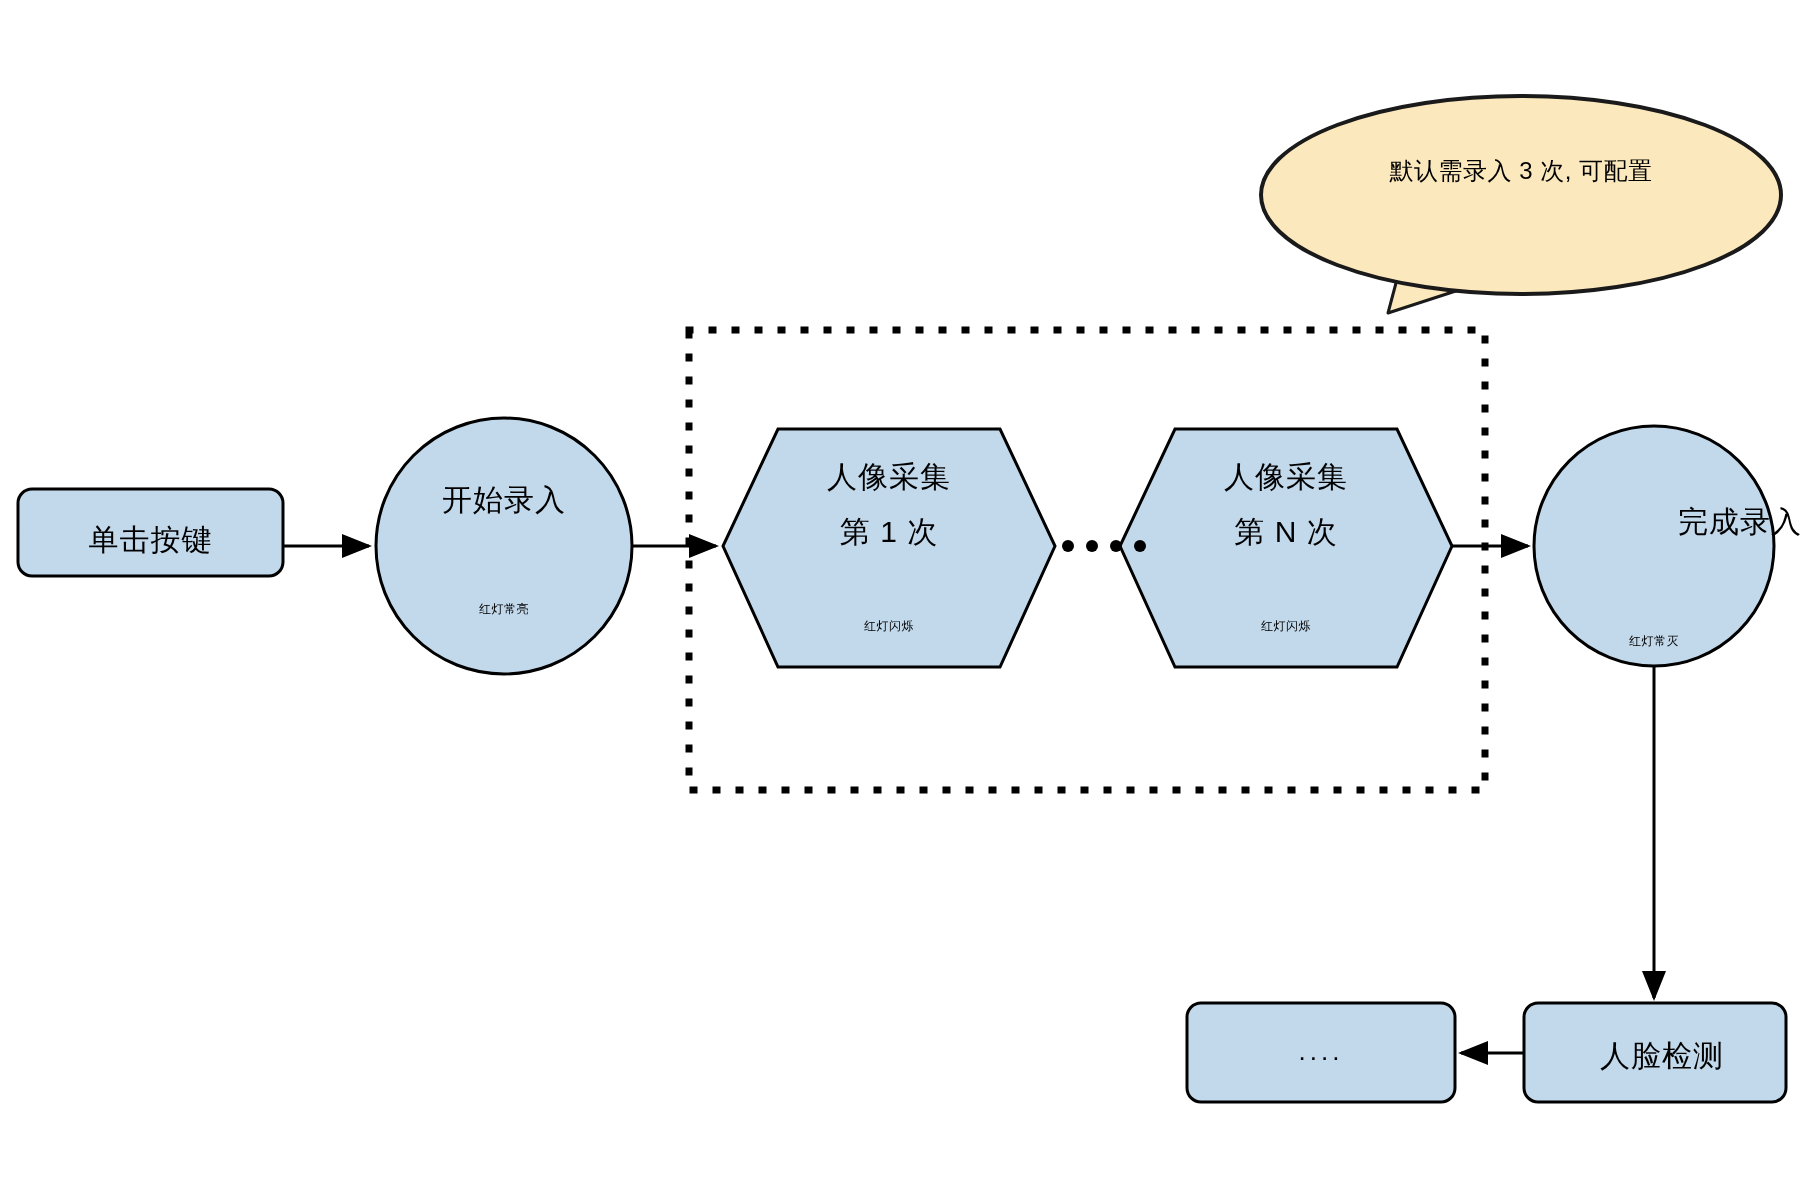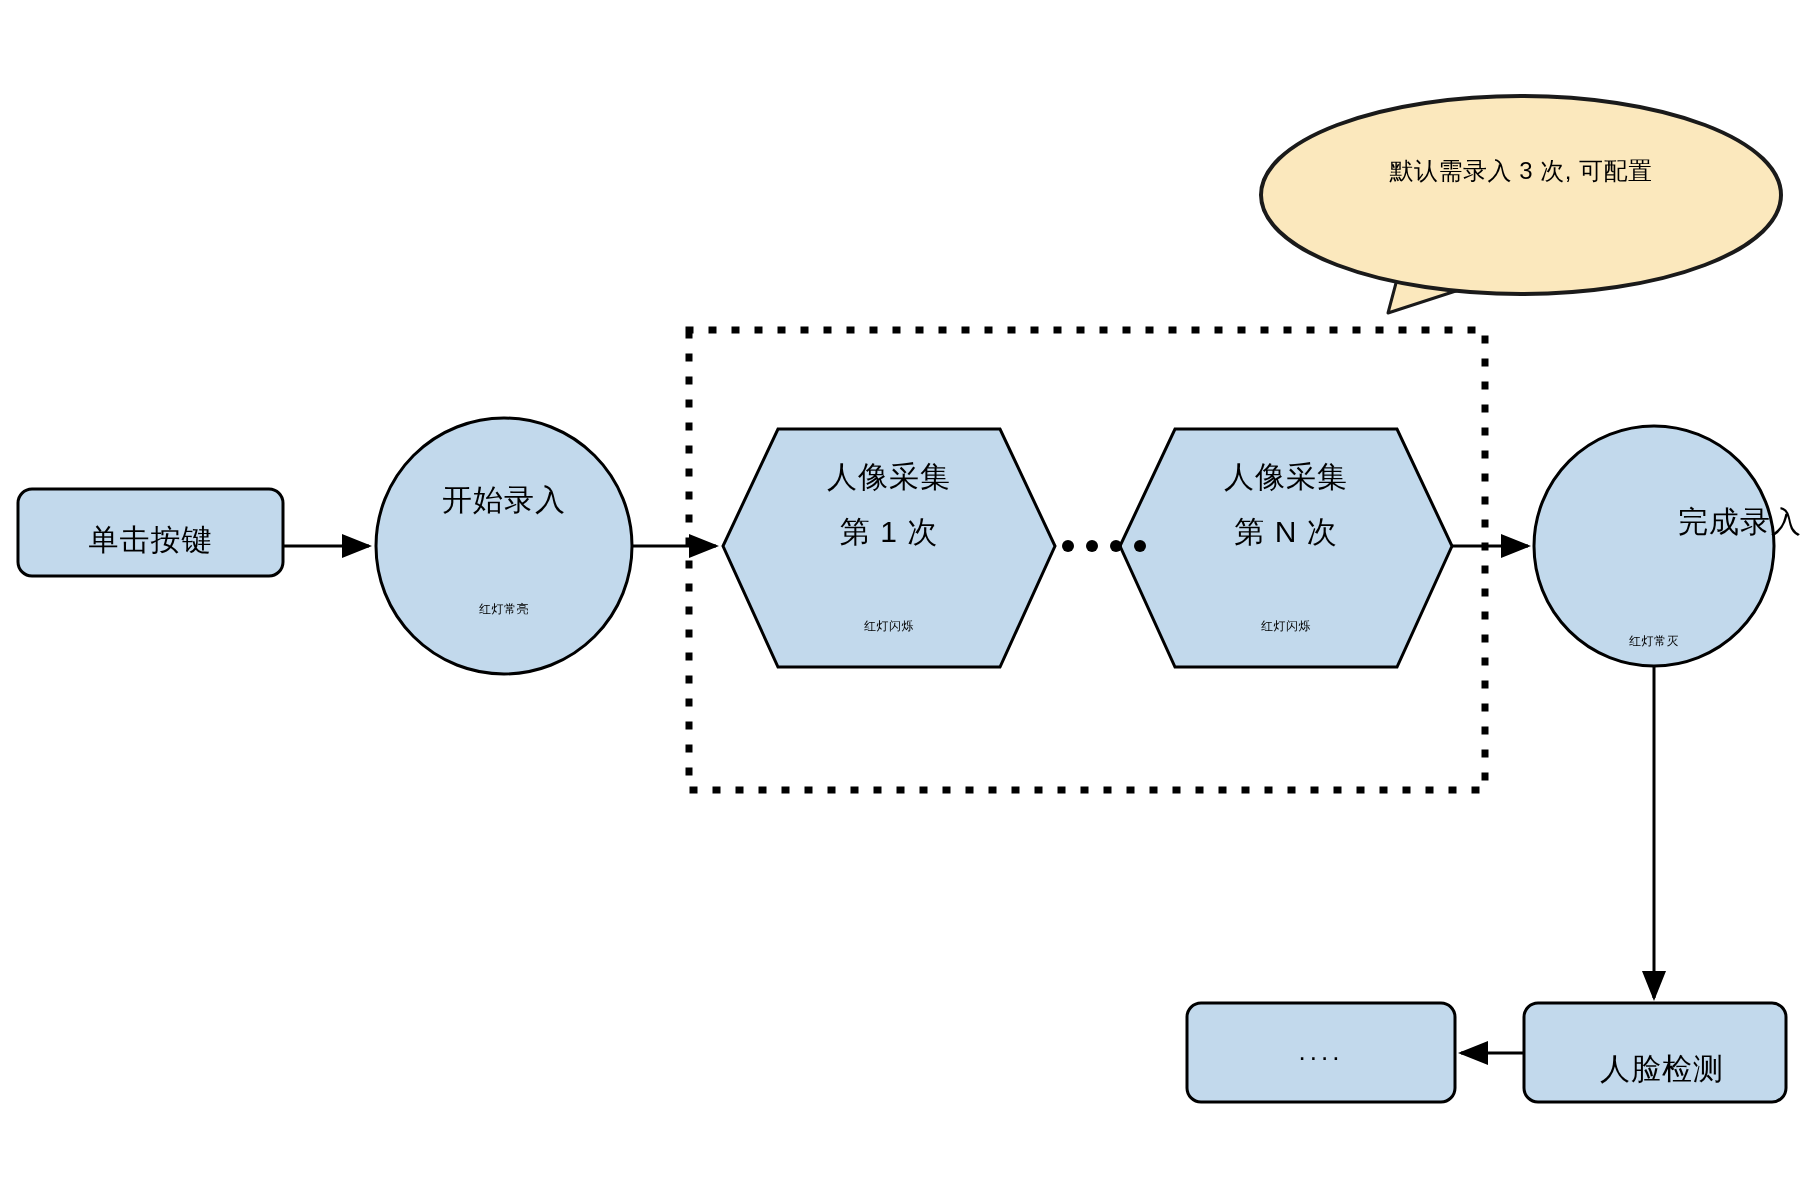--- a/index.html
+++ b/index.html
@@ -111,19 +111,19 @@
   <div class="node-label title-text" style="left:723px; top:512px; width:332px;text-align:center;">第 1 次</div>
   <div class="node-label sub-text" style="left:723px; top:618px; width:332px;">红灯闪烁</div>
 
   <div class="node-label title-text" style="left:1120px; top:457px; width:332px;">人像采集</div>
   <div class="node-label title-text" style="left:1120px; top:512px; width:332px;">第 N 次</div>
   <div class="node-label sub-text" style="left:1120px; top:618px; width:332px;">红灯闪烁</div>
 
   <div class="node-label title-text" style="left:1620px; top:480px; width:240px;margin-top:22px;">完成录入</div>
   <div class="node-label sub-text" style="left:1534px; top:633px; width:240px;">红灯常灭</div>
 
-  <div class="node-label title-text" style="left:1524px; top:1036px; width:276px;margin-top:13px;">人脸检测</div>
+  <div class="node-label title-text" style="left:1524px; top:1036px; width:276px;">人脸检测</div>
 
   <div class="node-label dots-text" style="left:1187px; top:1036px; width:268px;">....</div>
 
   <div class="node-label callout-text" style="left:1261px; top:155px; width:520px;">默认需录入 3 次, 可配置</div>
 
 </div>
 
 </body></html>

